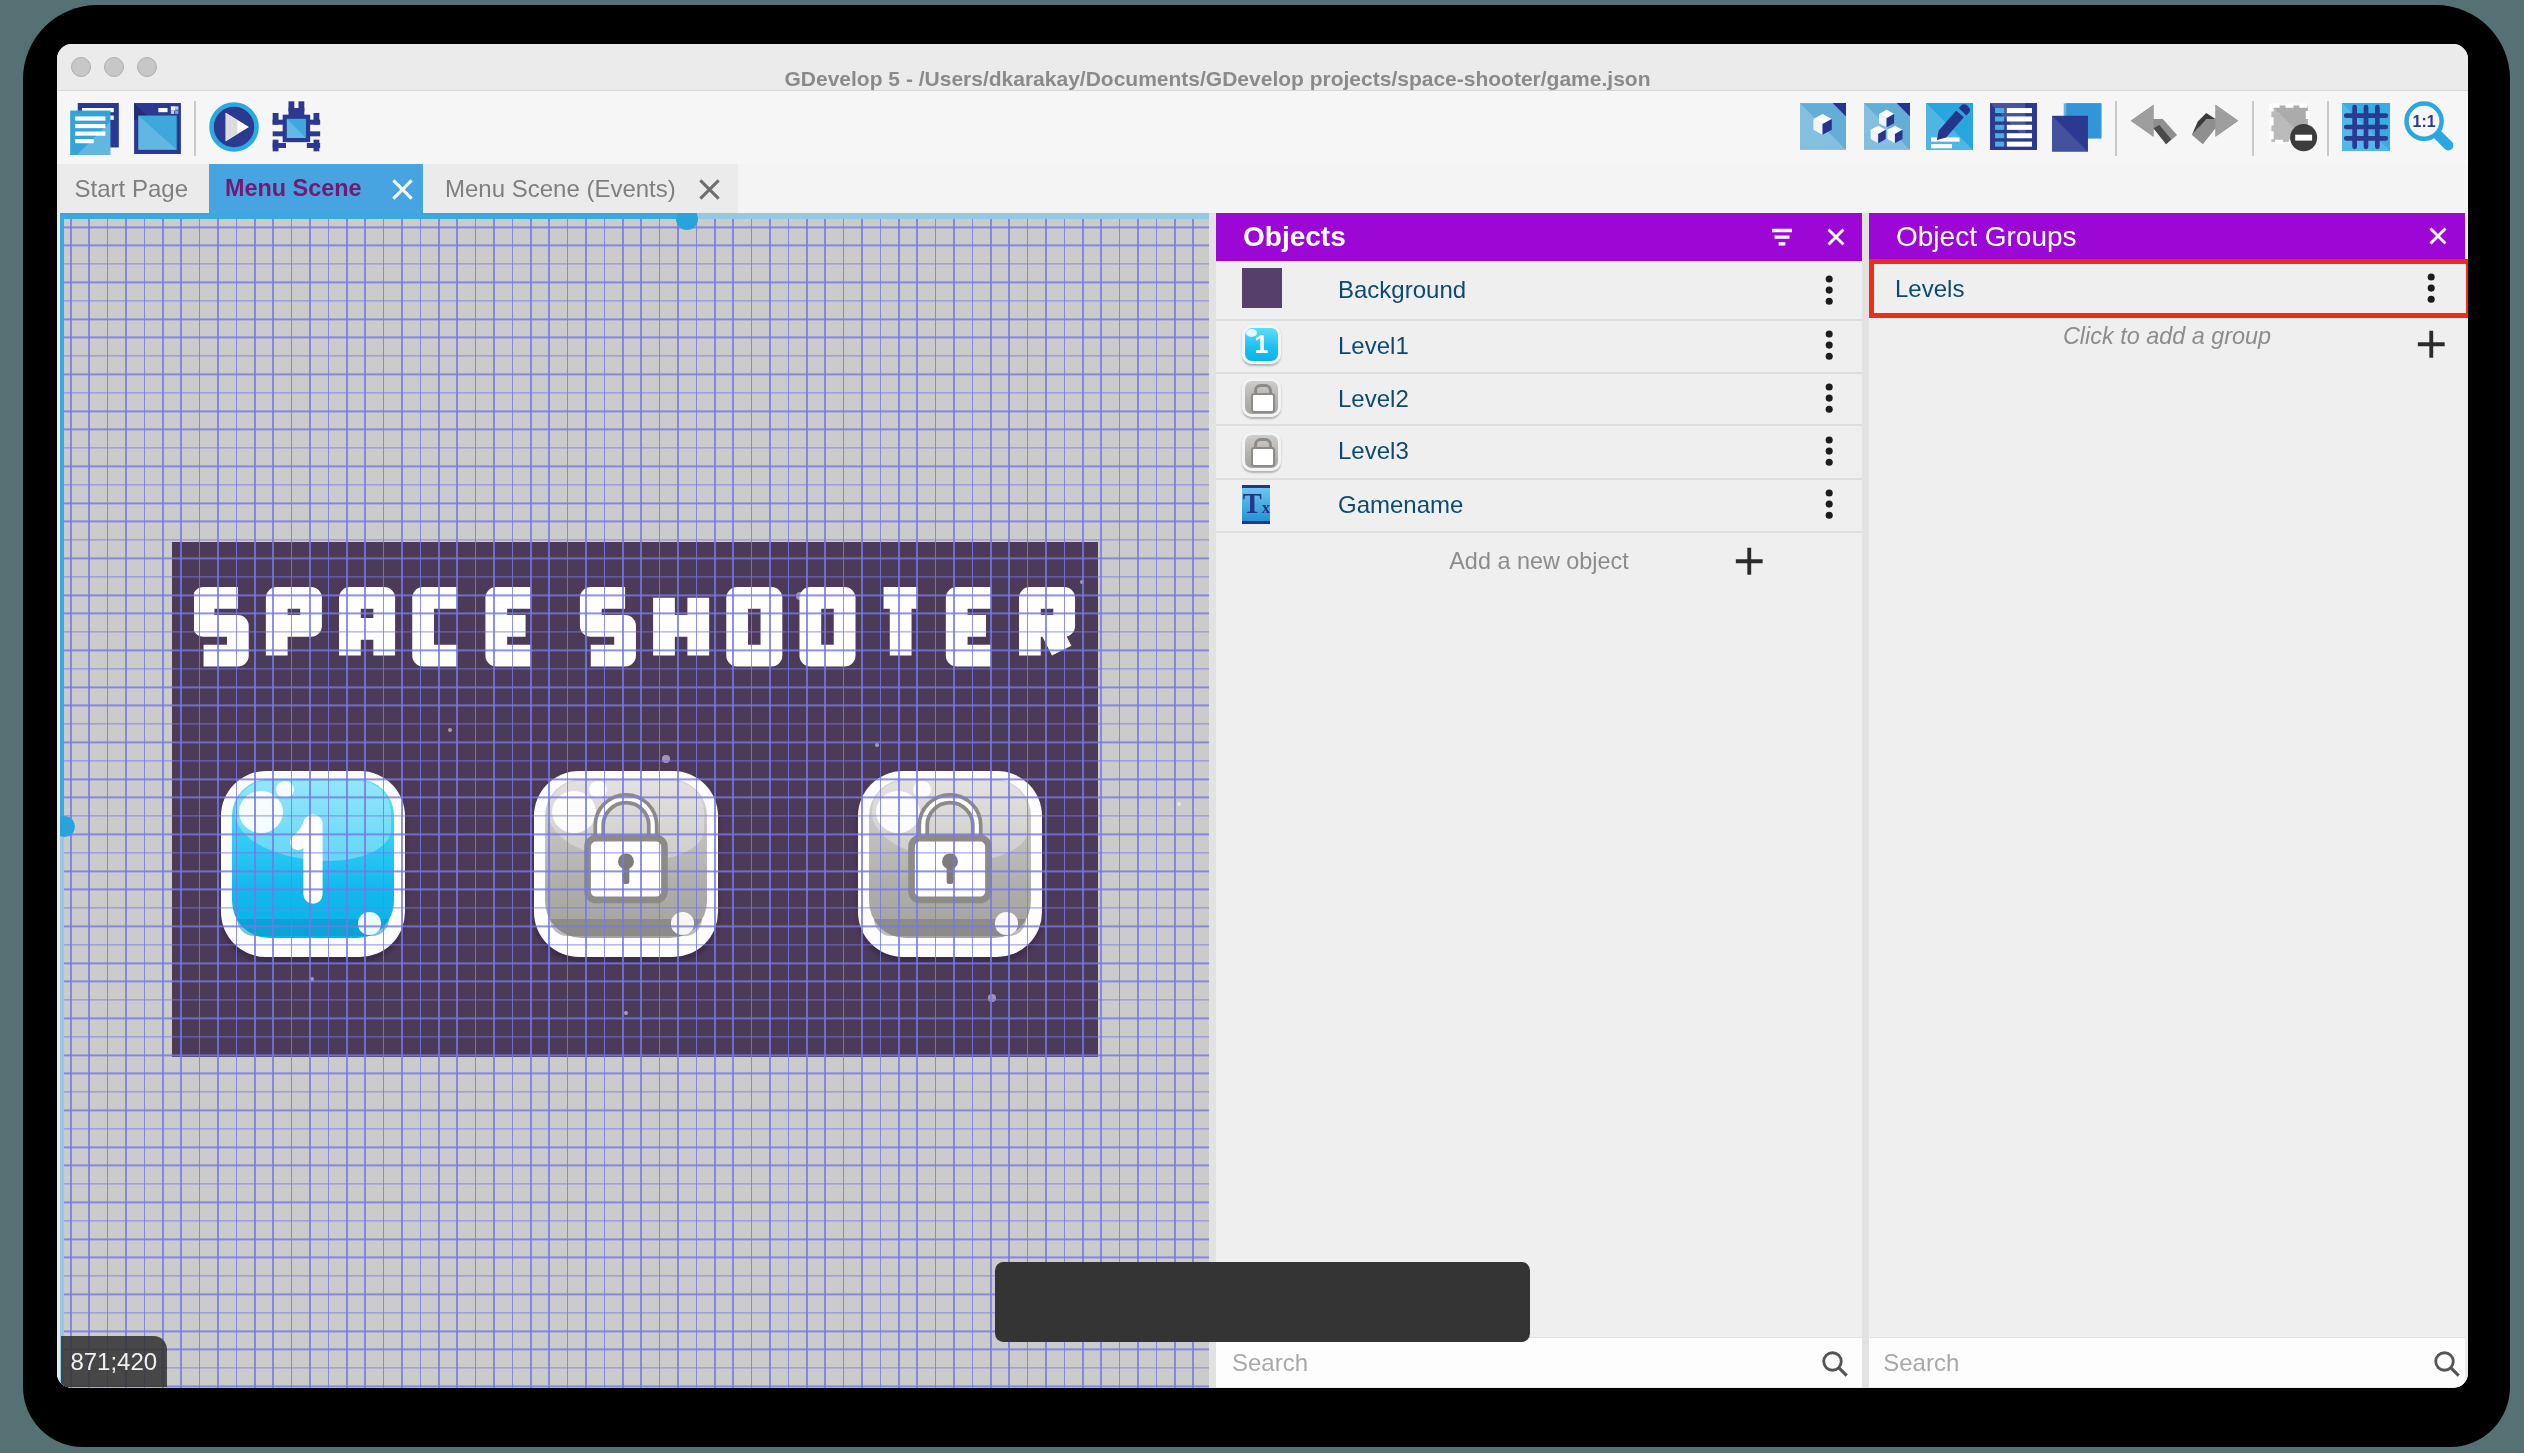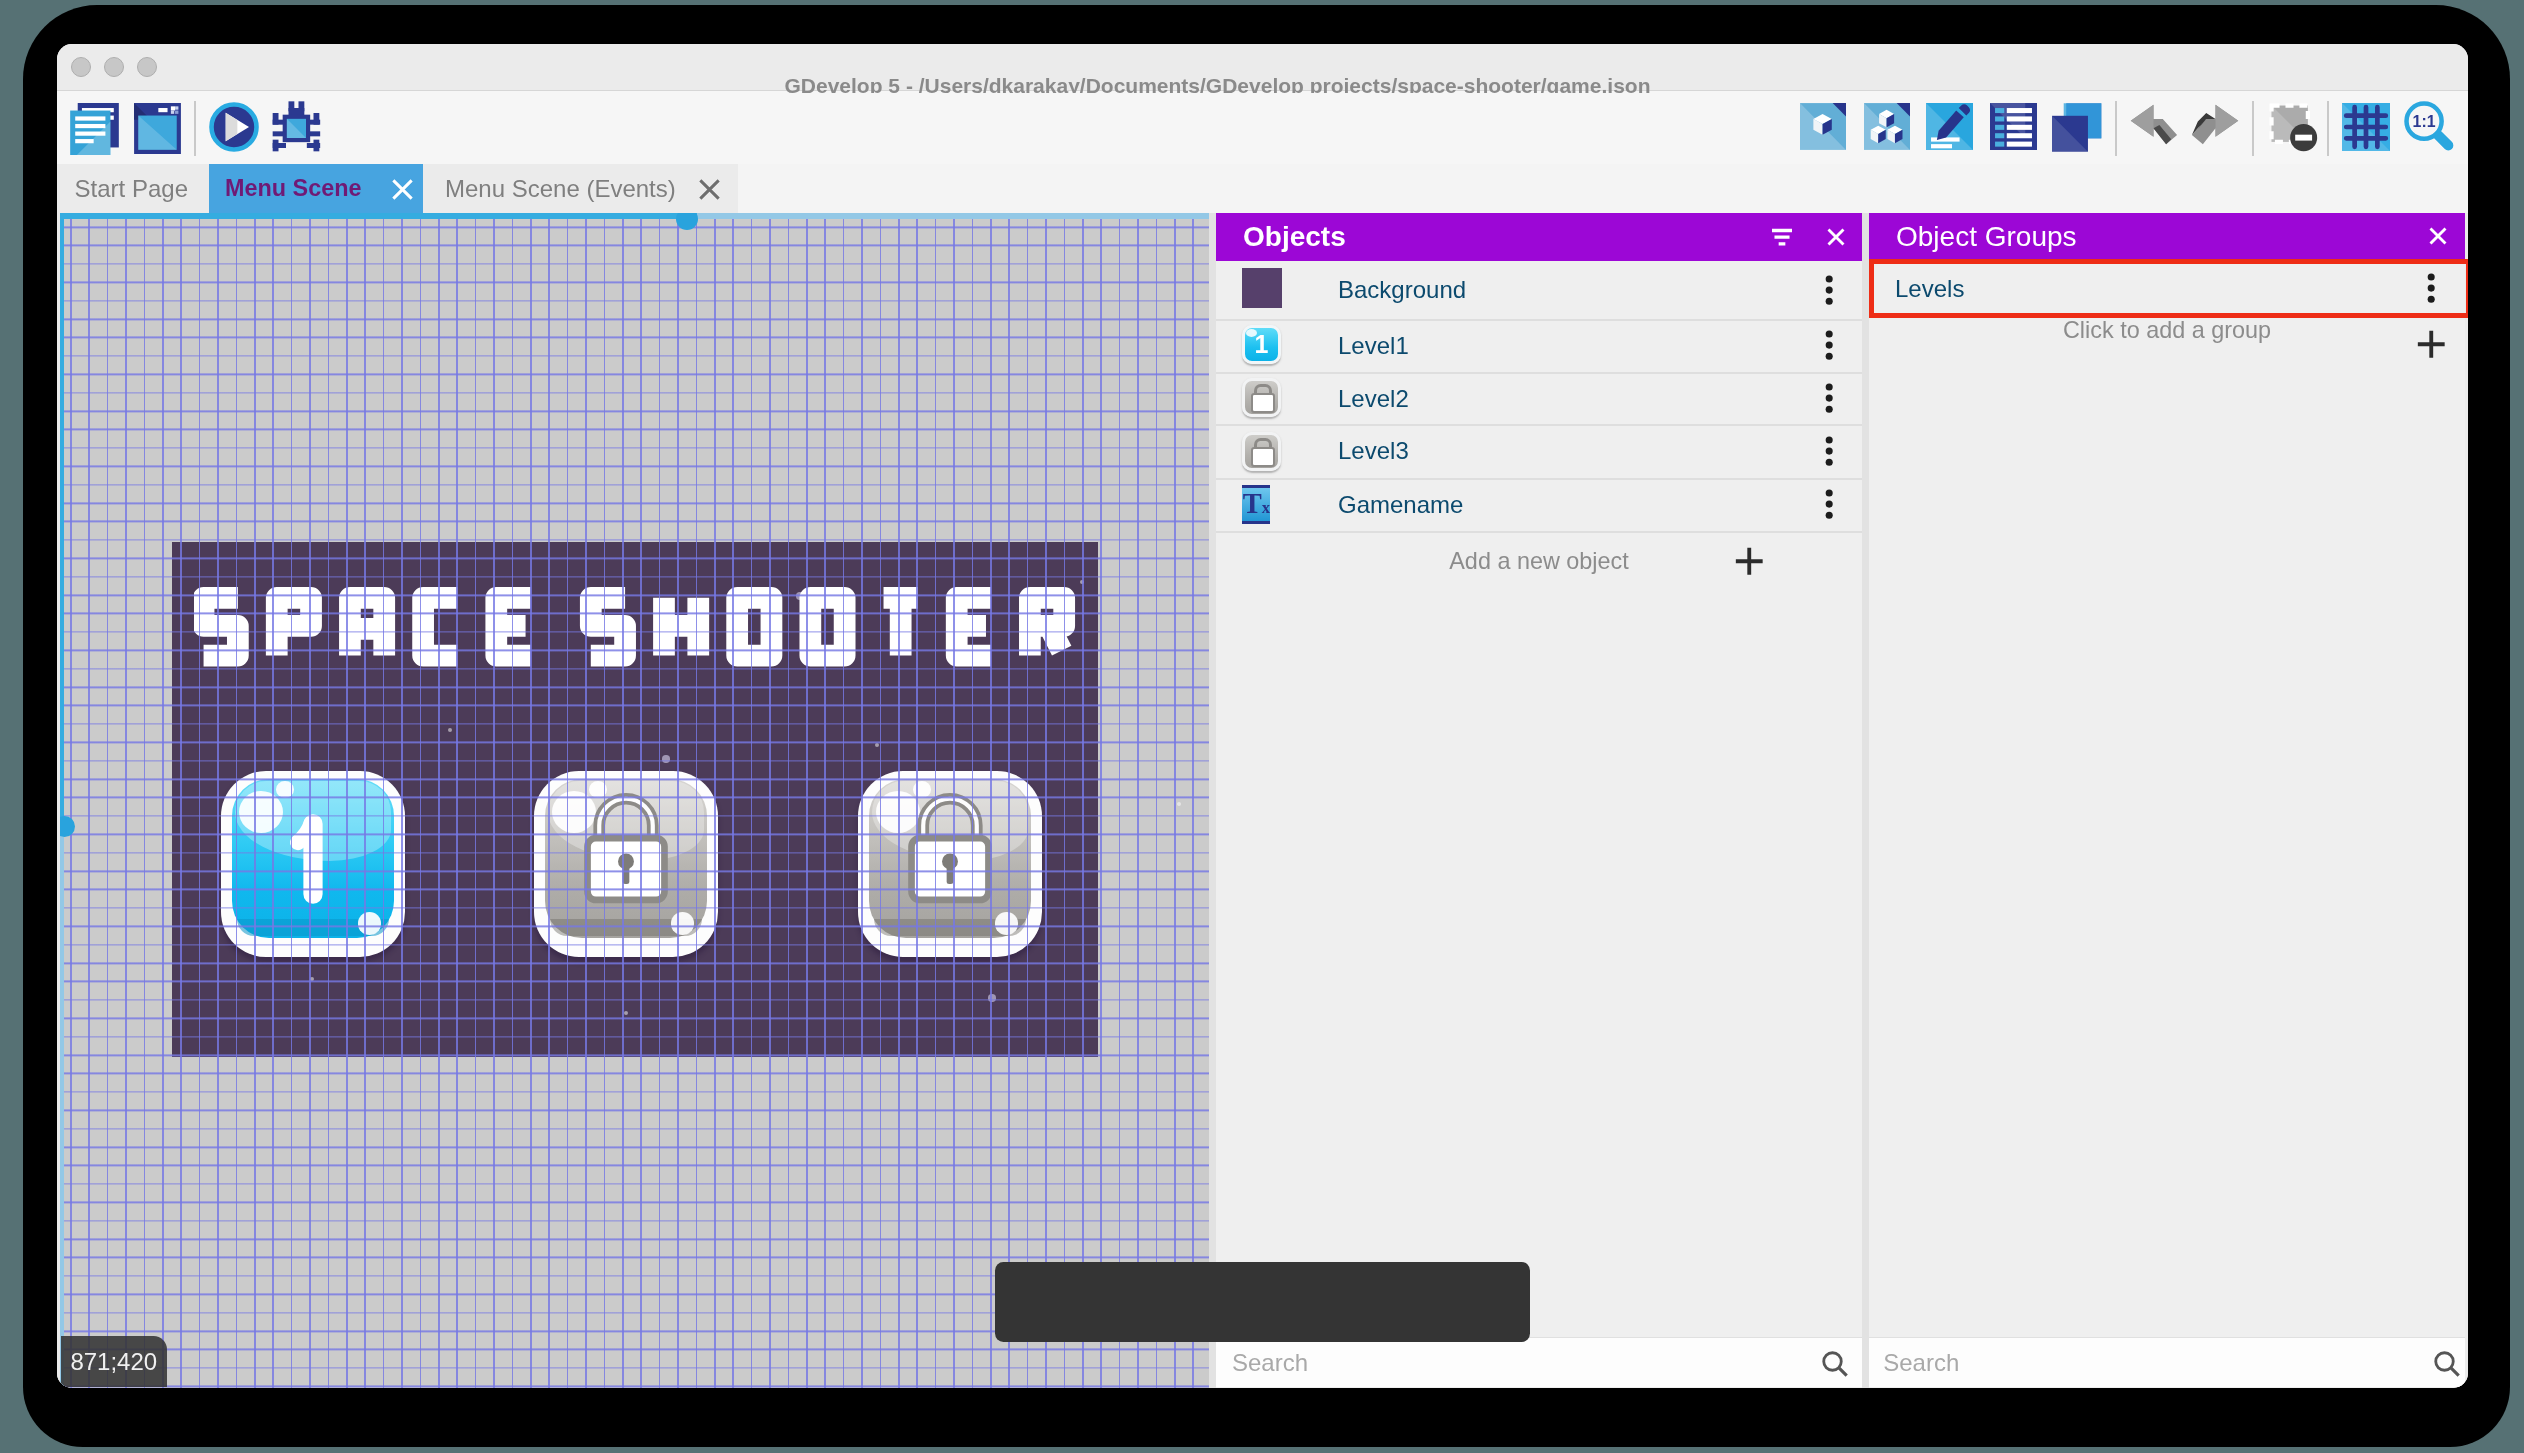--- a/index.html
+++ b/index.html
@@ -6,21 +6,21 @@
   html,body { width:2525px; height:1453px; overflow:hidden; }
   body { background:#567174; font-family:"Liberation Sans", sans-serif; }
   .abs { position:absolute; }
   #stage { position:relative; width:2525px; height:1453px; }
   #shadow { left:23.4px; top:5px; width:2487px; height:1442px; background:#000; border-radius:74px 74px 60px 60px; }
   #win { left:57px; top:44px; width:2411px; height:1344px; background:#f6f6f6; border-radius:15px; overflow:hidden; }
 
   
   #titlebar { left:0; top:0; width:2411px; height:47px; background:#ebebeb; border-bottom:1.7px solid #d6d6d6; }
   .tl { top:12.6px; width:20px; height:20px; border-radius:50%; background:#c7c7c7; border:1.7px solid #aeaeae; }
-  #title { left:-45px; top:17px; width:2411px; height:35px; line-height:49px; text-align:center; font-size:21px; font-weight:bold; color:#8a8a8a;text-decoration:underline; }
+  #title { left:-45px; top:10px; width:2411px; height:35px; line-height:49px; text-align:center; font-size:21px; font-weight:bold; color:#8a8a8a; }
 
   
   #toolbar { left:0; top:49px; width:2411px; height:71px; background:#f6f6f6; }
 
   
   #tabstrip { left:0; top:120px; width:2411px; height:49px; background:#f4f4f4; }
   #tabbg { left:0; top:0; width:681px; height:49px; background:#ebebeb; }
   .tabtxt { font-size:24px; color:#7f7f7f; }
   #tab-active { left:152px; top:0; width:214px; height:49px; background:#47a4e0; }
 
@@ -407,21 +407,21 @@
       <svg class="abs" style="left:559px;top:13.4px;" width="20" height="20" viewBox="0 0 24 24">
           <path d="M3 3 21 21M21 3 3 21" stroke="#fff" stroke-width="3.4"></path>
         </svg>
     </div>
     <div class="abs rowtxt" style="left:1838px;top:221px;height:47px;line-height:47px;">Levels</div>
     <svg class="abs" style="left:2370px;top:228px;" width="8.4" height="33" viewBox="0 0 10 40">
         <circle cx="5" cy="6" r="4.3" fill="#1c1c1c"></circle>
         <circle cx="5" cy="19.5" r="4.3" fill="#1c1c1c"></circle>
         <circle cx="5" cy="33" r="4.3" fill="#1c1c1c"></circle>
       </svg>
-    <div class="abs graytxt" style="left:1812px;top:256px;width:596px;height:61px;line-height:61px;text-align:center;">Click to add a group</div>
+    <div class="abs graytxt" style="left:1812px;top:262px;width:596px;height:61px;line-height:61px;text-align:center;font-style:italic;">Click to add a group</div>
     <svg class="abs" style="left:2360px;top:286px;" width="28.5" height="28.5" viewBox="0 0 34 34">
         <path d="M17 1v32M1 17h32" stroke="#2b2b2b" stroke-width="4.6"></path>
       </svg>
     <div class="abs search" style="left:1812px;width:596px;">
       <div class="abs ph" style="left:14.2px;">Search</div>
       <svg class="abs" style="left:563px;top:11px;" width="30" height="30" viewBox="0 0 36 36">
           <circle cx="15" cy="15" r="10.5" fill="none" stroke="#555" stroke-width="3.4"></circle>
           <path d="M23 23 L32 32" stroke="#555" stroke-width="3.8"></path>
         </svg>
     </div>

